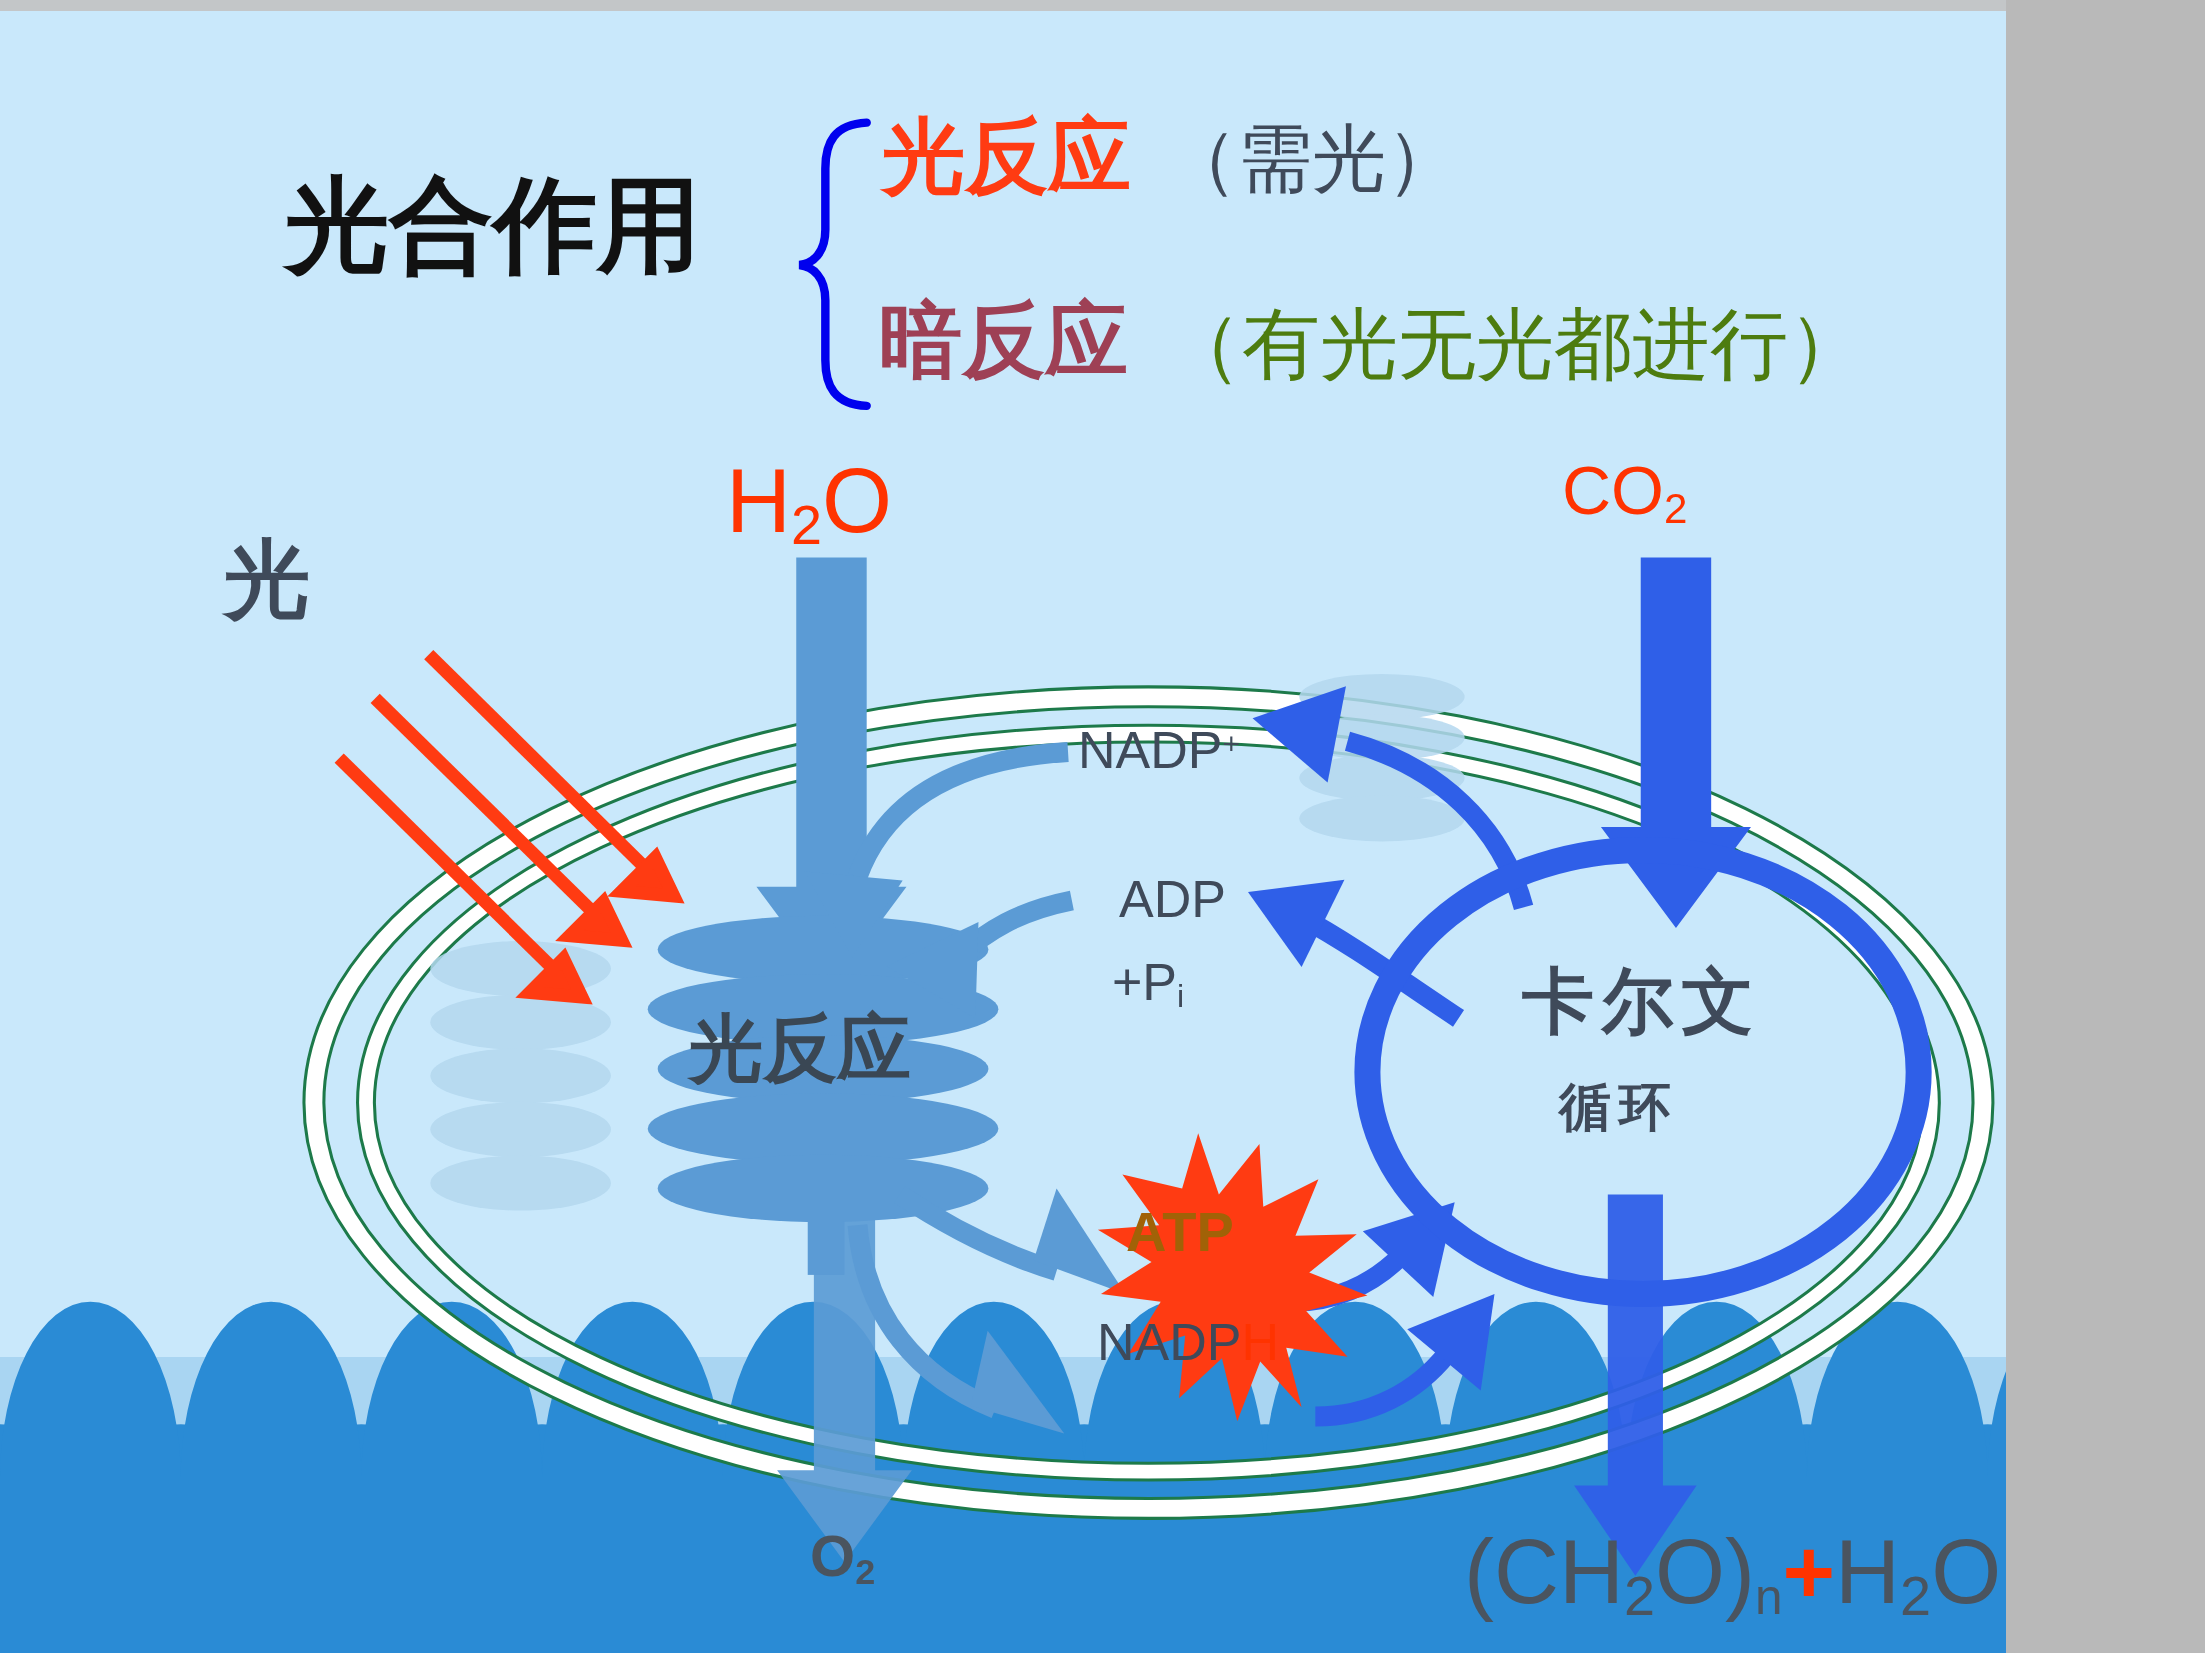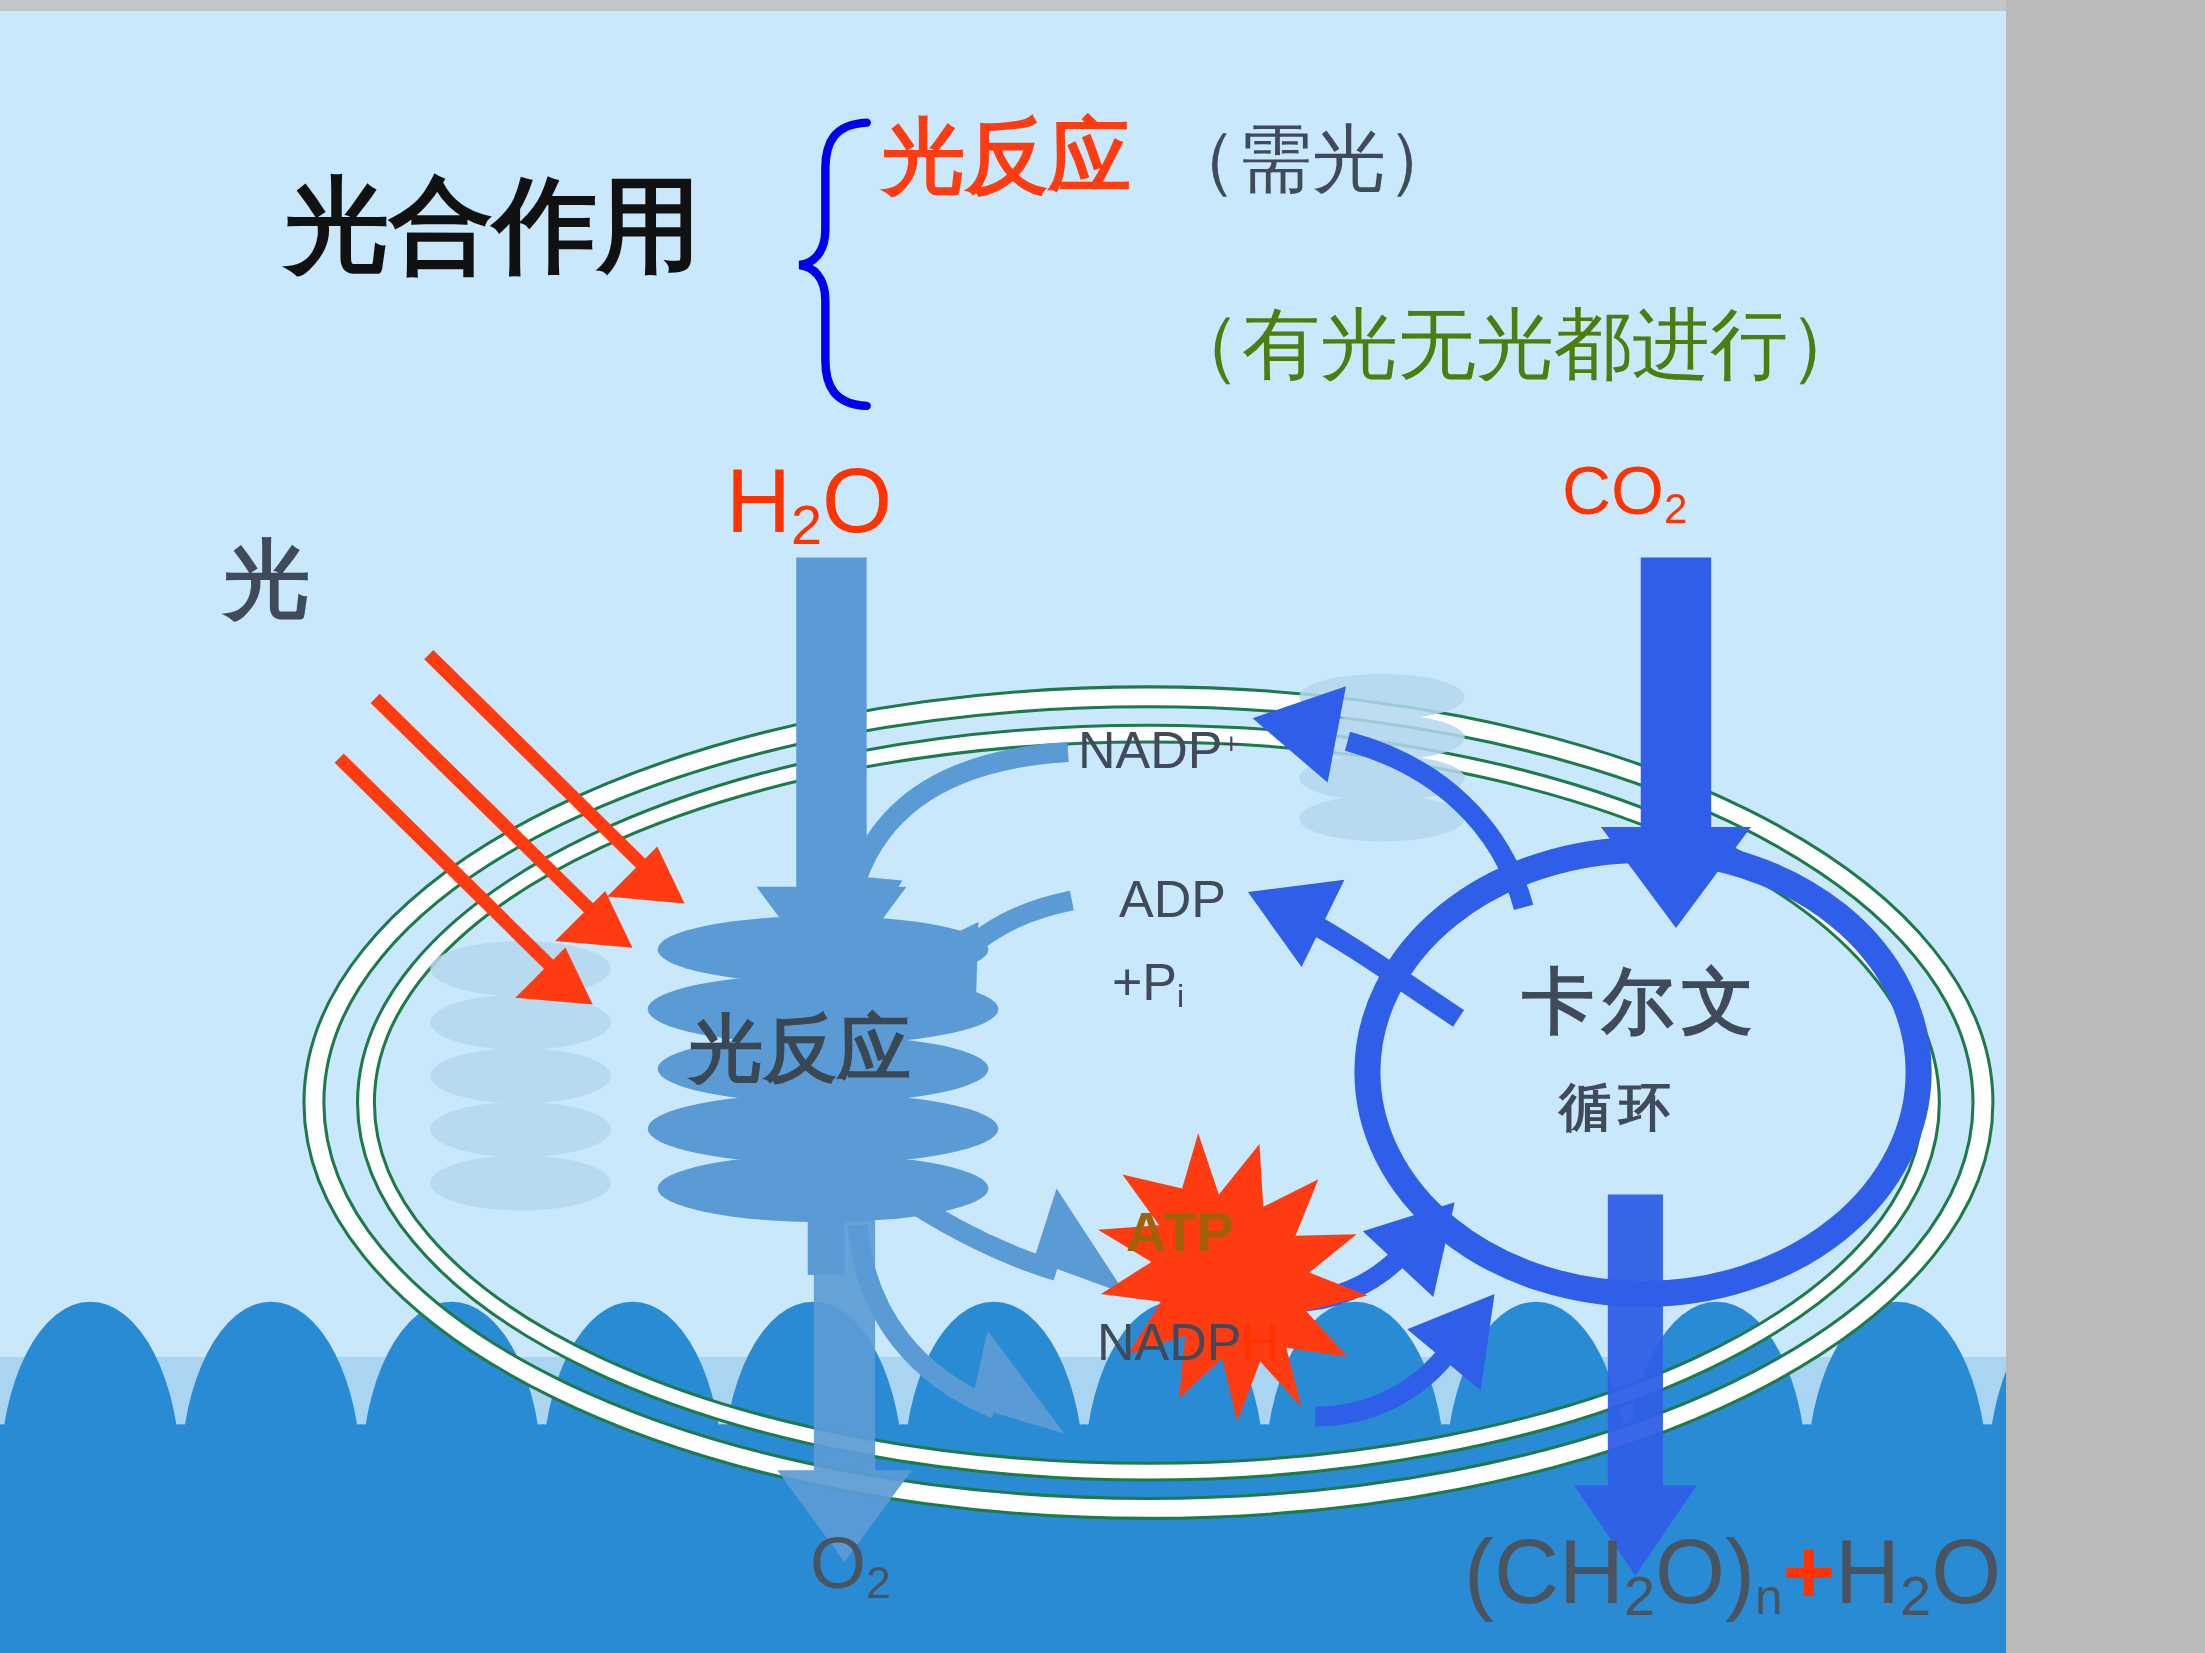--- a/index.html
+++ b/index.html
@@ -193,20 +193,21 @@
              L1078 300 C 1078 330, 1062 344, 1044 346
              C 1062 348, 1078 362, 1078 392
              L1078 470 C 1078 504, 1090 528, 1132 530"></path>
   </svg>
 
   <div class="tx han" style="left:285px; top:173px; font-size:104px; font-weight:700; color:#111;">光合作用</div>
 
   <div class="tx han" style="left:882px; top:115px; font-size:83px; color:#ff3b12; font-weight:600;">光反应</div>
   <div class="tx han" style="left:1164px; top:121px; font-size:74px; color:#3f4a5a;">（需光）</div>
 
+  <div class="tx han" style="left:879px; top:299px; font-size:83px; color:#9e4055; font-weight:600;">暗反应</div>
   <div class="tx han" style="left:1164px; top:305px; font-size:78px; color:#4d7c0f;">（有光无光都进行）</div>
 
   <div class="tx" style="left:726px; top:456px; font-size:90px; color:#ff3300; font-weight:400;">
     <span>H</span><span class="sub">2</span><span>O</span>
   </div>
 
   <div class="tx" style="left:1562px; top:456px; font-size:68px; color:#ff3300; font-weight:400;">
     <span>CO</span><span class="sub">2</span>
   </div>
 
@@ -226,21 +227,21 @@
 
   <div class="tx" style="left:1097px; top:1316px; font-size:52px; color:#3f4a5a;">
     <span>NADP</span><span style="color:#ff3300;">H</span>
   </div>
 
   <div class="tx han" style="left:689px; top:1011px; font-size:74px; color:#3a4754; font-weight:600;">光反应</div>
 
   <div class="tx han" style="left:1522px; top:965px; font-size:72px; color:#3f4a5a; font-weight:600; letter-spacing:7.7px;">卡尔文</div>
   <div class="tx han" style="left:1559px; top:1081px; font-size:52px; color:#3f4a5a; font-weight:600; letter-spacing:7.7px;">循环</div>
 
-  <div class="tx" style="left:810px; top:1527px; font-size:72px; color:#4a545f;">
+  <div class="tx" style="left:810px; top:1527px; font-size:58px; color:#4a545f;font-weight:bold;">
     <span>O</span><span class="sub">2</span>
   </div>
 
   <div class="tx" style="left:1464px; top:1527px; font-size:90px; color:#4a545f;">
     <span>(CH</span><span class="sub">2</span><span>O)</span><span class="sub" style="font-size:0.55em;">n</span><span style="color:#ff3300; font-weight:700;">+</span><span>H</span><span class="sub">2</span><span>O</span>
   </div>
 
 </div>
 
 

